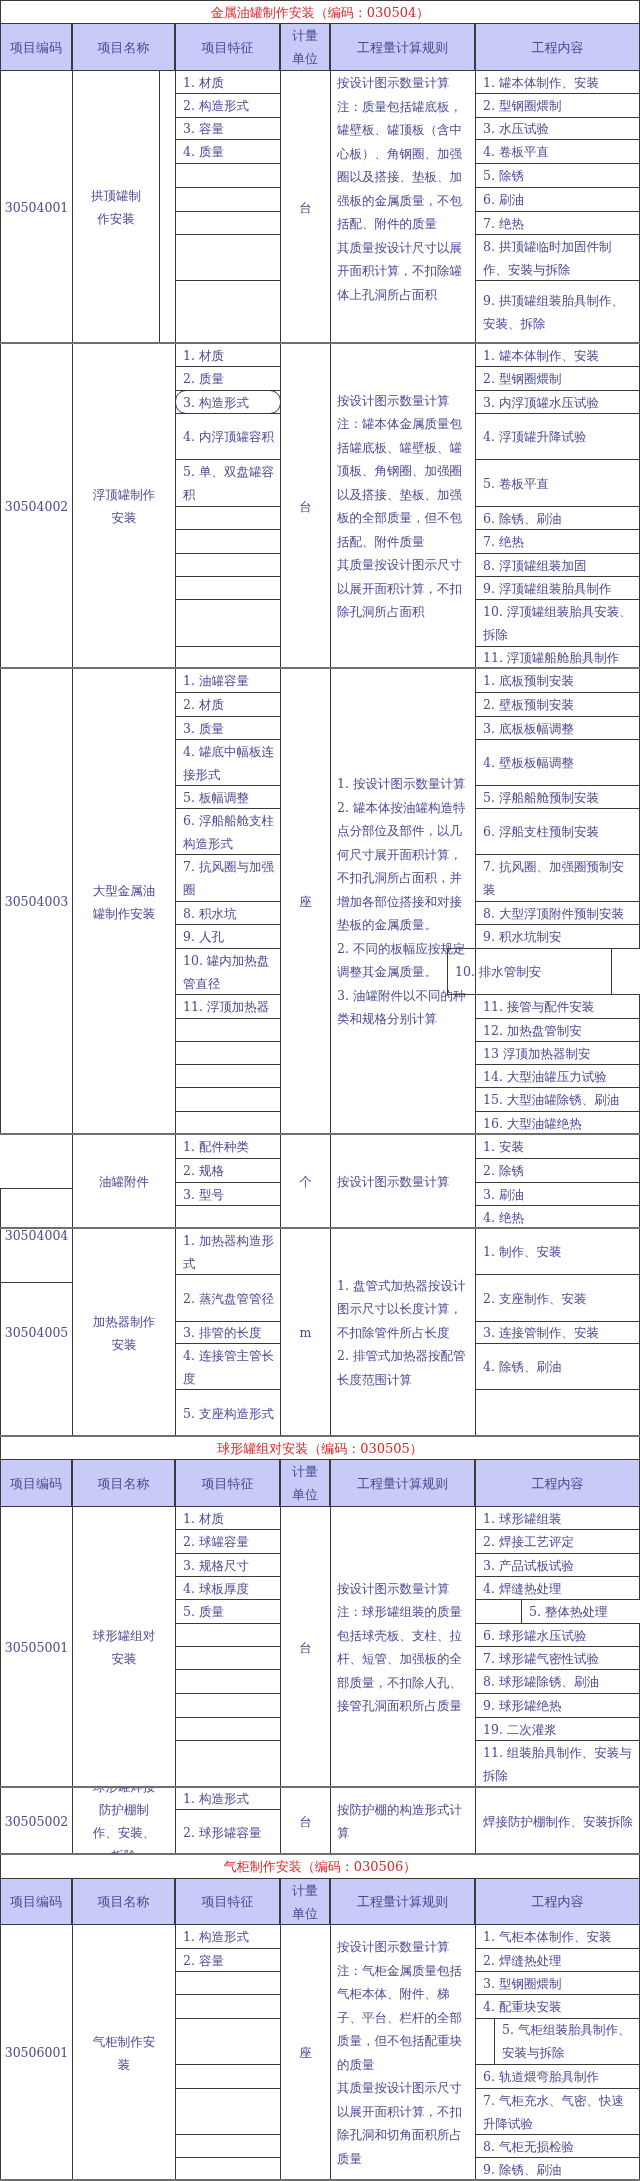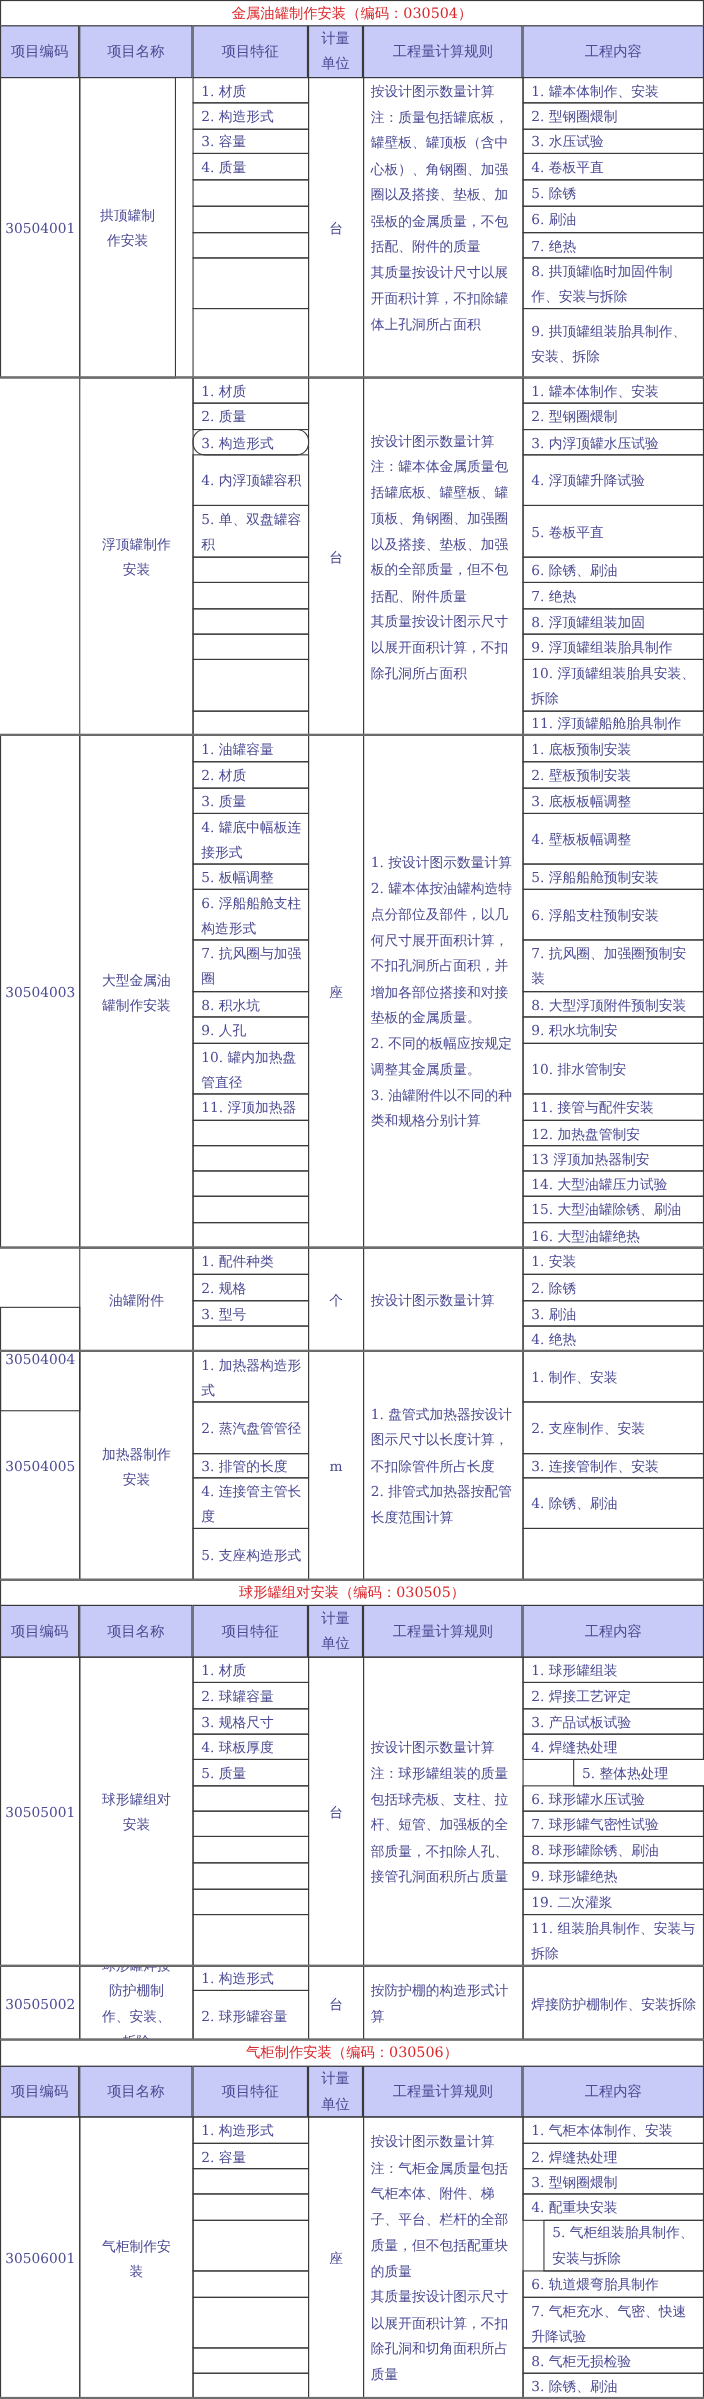--- a/index.html
+++ b/index.html
@@ -104,20 +104,23 @@
     </div>
     <div class="cell cont vcenter" style="left: 475px; width: 165px; top: 211px; height: 24px;">
       <span style="white-space: pre-wrap;">7. 绝热</span>
     </div>
     <div class="cell cont vcenter" style="left: 475px; width: 165px; top: 234px; height: 47px;">
       <span style="white-space: pre-wrap;">8. 拱顶罐临时加固件制作、安装与拆除</span>
     </div>
     <div class="cell cont vcenter" style="left: 475px; width: 165px; top: 280px; height: 64px;">
       <span style="white-space: pre-wrap;">9. 拱顶罐组装胎具制作、安装、拆除</span>
     </div>
+    <div class="cell center" style="left: 0px; width: 73px; top: 343px; height: 326px;">
+      <span style="white-space: pre-wrap;">30504002</span>
+    </div>
     <div class="cell center" style="left: 72px; width: 104px; top: 343px; height: 326px; padding: 0px 14px;">
       <span style="white-space: pre-wrap;">浮顶罐制作安装</span>
     </div>
     <div class="cell center" style="left: 280px; width: 51px; top: 343px; height: 326px;">
       <span style="white-space: pre-wrap;">台</span>
     </div>
     <div class="cell rule vcenter" style="left: 330px; width: 146px; top: 343px; height: 326px;">
       <span style="white-space: pre-wrap;">按设计图示数量计算
 注：罐本体金属质量包括罐底板、罐壁板、罐顶板、角钢圈、加强圈以及搭接、垫板、加强板的全部质量，但不包括配、附件质量
 其质量按设计图示尺寸以展开面积计算，不扣除孔洞所占面积</span>
@@ -271,21 +274,21 @@
     </div>
     <div class="cell cont vcenter" style="left: 475px; width: 165px; top: 854px; height: 48px;">
       <span style="white-space: pre-wrap;">7. 抗风圈、加强圈预制安装</span>
     </div>
     <div class="cell cont vcenter" style="left: 475px; width: 165px; top: 901px; height: 24px;">
       <span style="white-space: pre-wrap;">8. 大型浮顶附件预制安装</span>
     </div>
     <div class="cell cont vcenter" style="left: 475px; width: 165px; top: 924px; height: 25px;">
       <span style="white-space: pre-wrap;">9. 积水坑制安</span>
     </div>
-    <div class="cell cont vcenter" style="left: 475px; width: 165px; top: 948px; height: 47px;">
+    <div class="cell cont vcenter" style="left: 447px; width: 165px; top: 948px; height: 47px;">
       <span style="white-space: pre-wrap;">10. 排水管制安</span>
     </div>
     <div class="cell cont vcenter" style="left: 475px; width: 165px; top: 994px; height: 25px;">
       <span style="white-space: pre-wrap;">11. 接管与配件安装</span>
     </div>
     <div class="cell cont vcenter" style="left: 475px; width: 165px; top: 1018px; height: 24px;">
       <span style="white-space: pre-wrap;">12. 加热盘管制安</span>
     </div>
     <div class="cell cont vcenter" style="left: 475px; width: 165px; top: 1041px; height: 24px;">
       <span style="white-space: pre-wrap;">13 浮顶加热器制安</span>
@@ -579,21 +582,21 @@
     <div class="cell cont vcenter" style="left: 475px; width: 165px; top: 2064px; height: 25px;">
       <span style="white-space: pre-wrap;">6. 轨道煨弯胎具制作</span>
     </div>
     <div class="cell cont vcenter" style="left: 475px; width: 165px; top: 2088px; height: 47px;">
       <span style="white-space: pre-wrap;">7. 气柜充水、气密、快速升降试验</span>
     </div>
     <div class="cell cont vcenter" style="left: 475px; width: 165px; top: 2134px; height: 24px;">
       <span style="white-space: pre-wrap;">8. 气柜无损检验</span>
     </div>
     <div class="cell cont vcenter" style="left: 475px; width: 165px; top: 2157px; height: 24px;">
-      <span style="white-space: pre-wrap;">3. 除锈、刷油</span>
+      <span style="white-space: pre-wrap;">9. 除锈、刷油</span>
     </div>
     <div style="position: absolute; left: 0px; width: 640px; height: 2px; background: rgb(110, 110, 110); top: 342px;"></div>
     <div style="position: absolute; left: 0px; width: 640px; height: 2px; background: rgb(110, 110, 110); top: 667px;"></div>
     <div style="position: absolute; left: 0px; width: 640px; height: 2px; background: rgb(110, 110, 110); top: 1133px;"></div>
     <div style="position: absolute; left: 0px; width: 640px; height: 2px; background: rgb(110, 110, 110); top: 1227px;"></div>
     <div style="position: absolute; left: 0px; width: 640px; height: 2px; background: rgb(110, 110, 110); top: 1435px;"></div>
     <div style="position: absolute; left: 0px; width: 640px; height: 2px; background: rgb(110, 110, 110); top: 1786px;"></div>
     <div style="position: absolute; left: 0px; width: 640px; height: 2px; background: rgb(110, 110, 110); top: 1853px;"></div>
     <div style="position: absolute; left: 0px; width: 640px; height: 2px; background: rgb(110, 110, 110); top: 2179px;"></div>
   </div>

